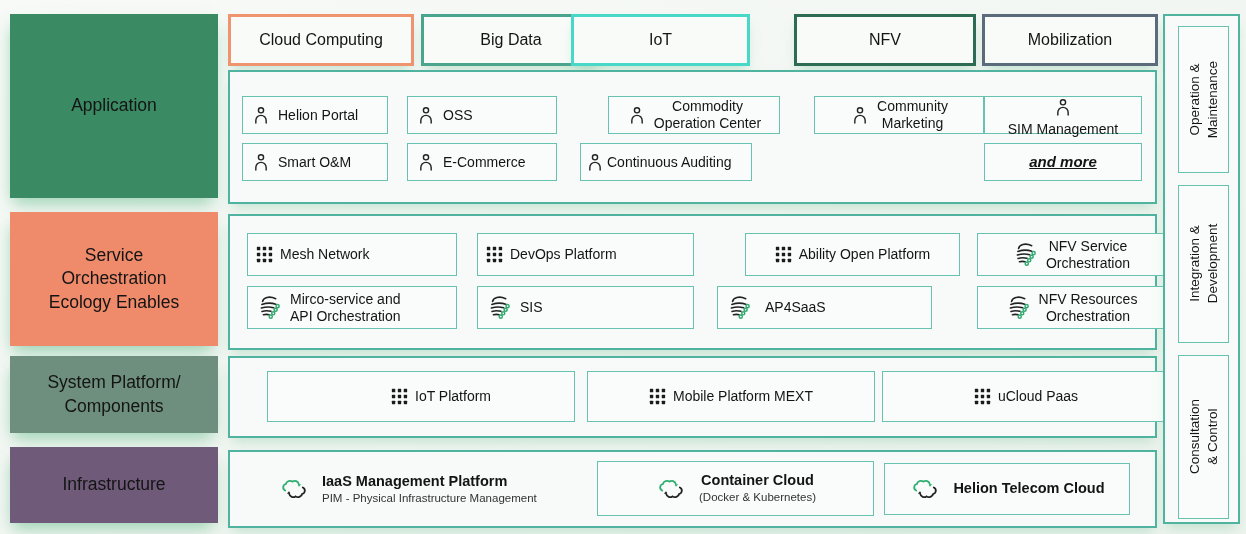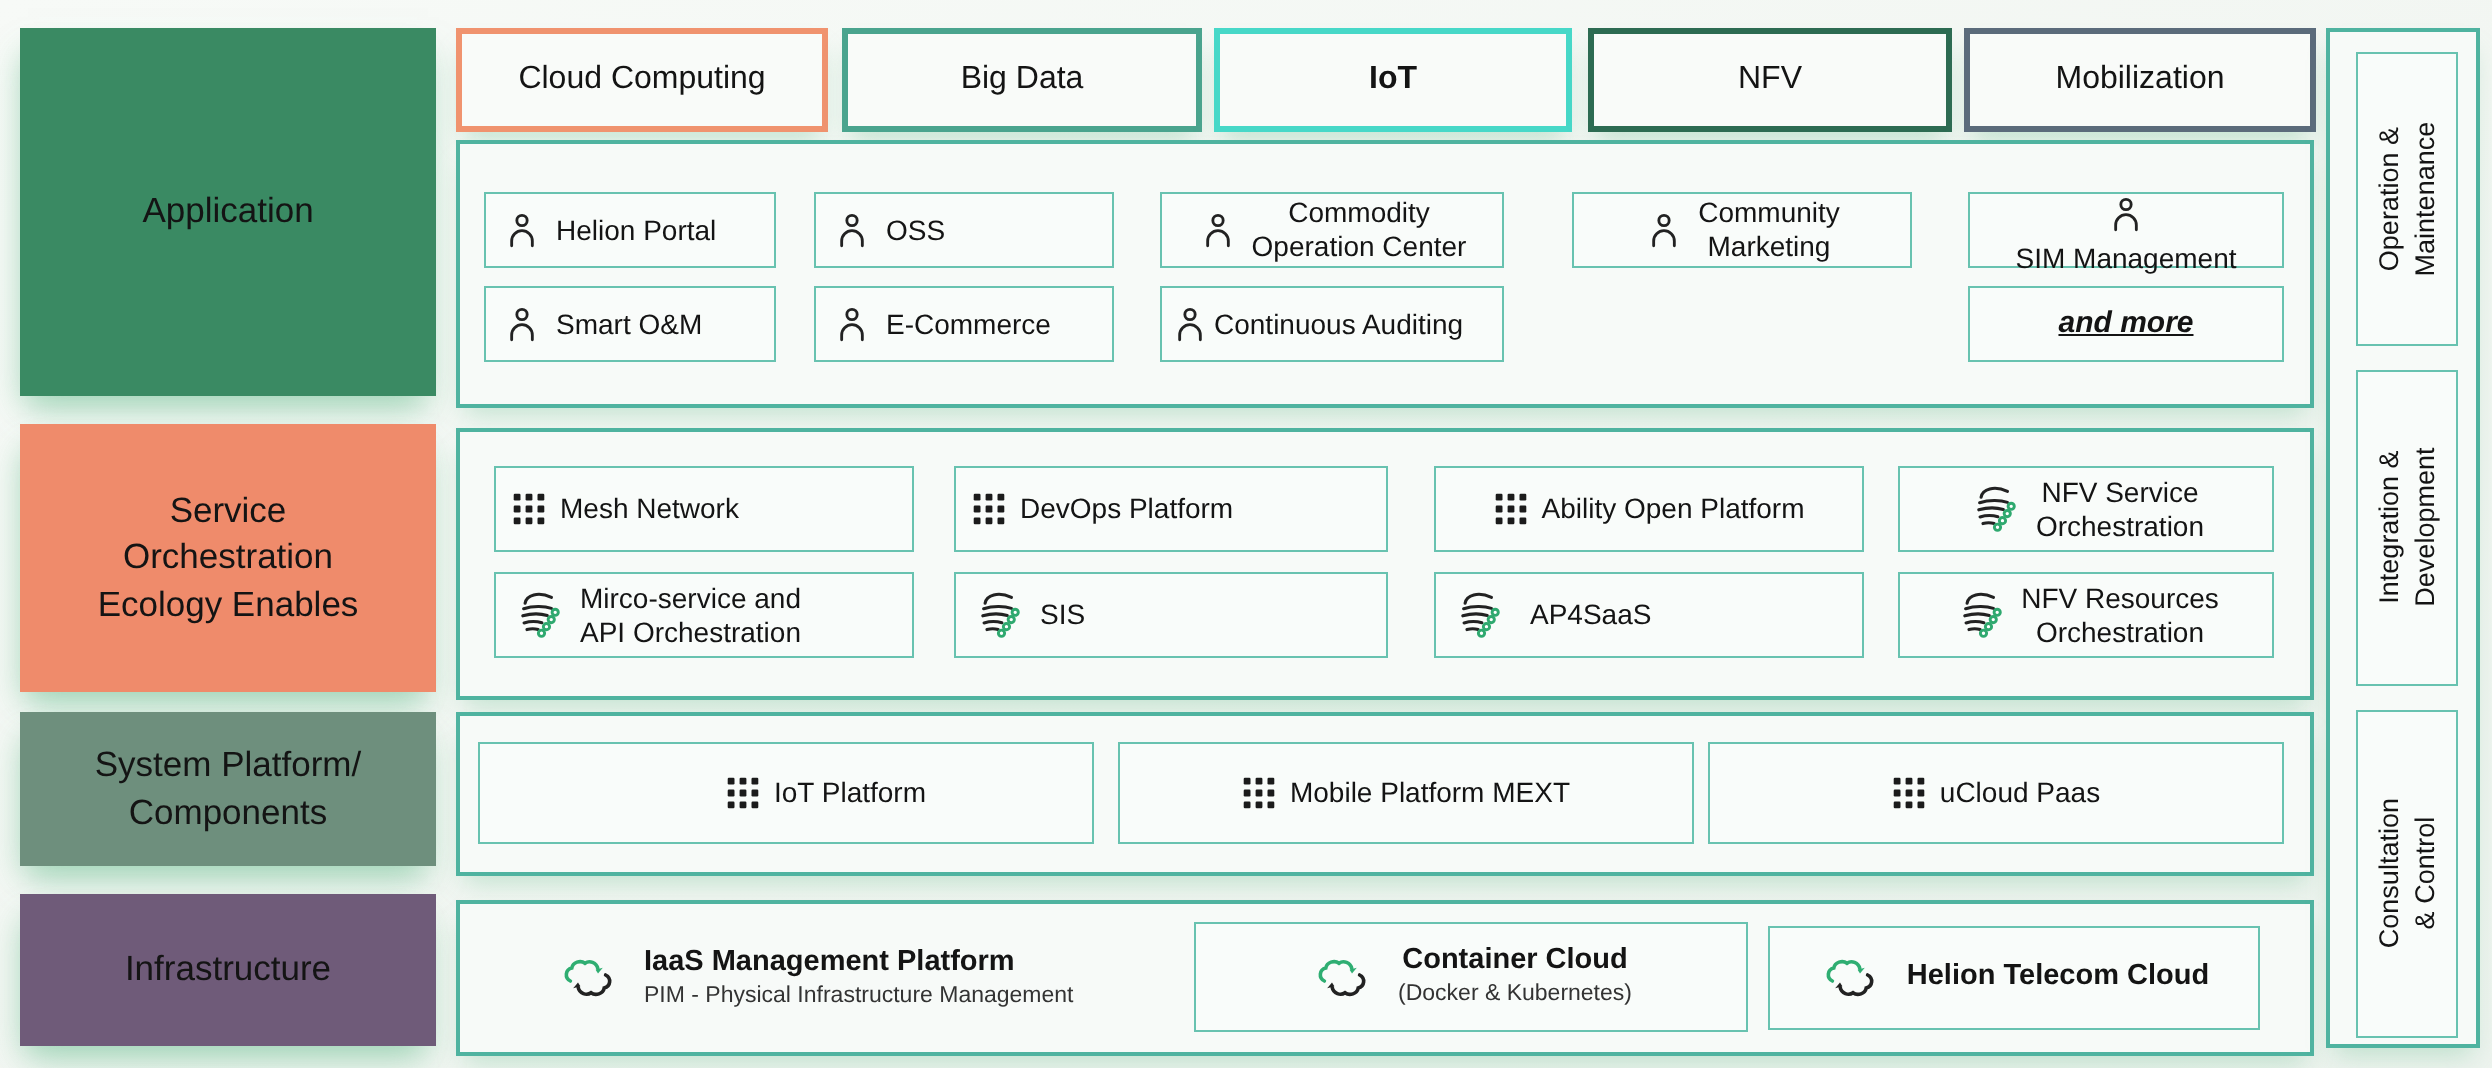--- a/index.html
+++ b/index.html
@@ -20,41 +20,41 @@
   .layer-sys{top:356px;height:77px;background:#6e8f7d;}
   .layer-inf{top:447px;height:76px;background:#6f5b79;}
   
   .cat{
     position:absolute;top:14px;height:46px;background:#f9fbf9;
     display:flex;align-items:center;justify-content:center;font-size:16px;
     box-shadow:0 8px 12px -4px rgba(125,198,158,.42);
   }
   .cat-cloud{left:228px;width:180px;border:3px solid #f0936f;}
   .cat-big{left:421px;width:174px;border:3px solid #4aa48e;}
-  .cat-iot{left:607px;width:173px;border:3px solid #47d8c8;font-weight:bold;}
+  .cat-iot{left:571px;width:173px;border:3px solid #47d8c8;}
   .cat-nfv{left:794px;width:176px;border:3px solid #2d6b52;}
   .cat-mob{left:982px;width:170px;border:3px solid #5b6b7b;}
   
   .container{
     position:absolute;left:228px;width:925px;
     border:2px solid #4fb3a0;background:#f7faf8;
     box-shadow:0 8px 12px -4px rgba(125,198,158,.40);
   }
   .cont-app{top:70px;height:130px;}
   .cont-svc{top:214px;height:132px;}
   .cont-sys{top:356px;height:78px;}
   .cont-inf{top:450px;height:74px;}
   
   .item{
     position:absolute;border:1.5px solid #68c2b0;background:#f9fcfa;
     display:flex;align-items:center;gap:7px;padding:0 8px;
     font-size:14px;line-height:1.18;box-sizing:border-box;
   }
   .item .t{white-space:pre-line;}
-  .item.center{justify-content:center;text-align:center;}
+  .item.center{justify-content:center;text-align:center;margin-left:28px;}
   .noborder{border:none;background:transparent;}
   .andmore{justify-content:center;}
   .andmore .t{font-style:italic;font-weight:600;text-decoration:underline;font-size:15px;}
   
   .ar1{top:24px;height:38px;} .ar2{top:71px;height:38px;}
   .ac1{left:12px;width:146px;} .ac2{left:177px;width:150px;}
   .ac3{left:350px;width:172px;} .ac4{left:556px;width:170px;} .ac5{left:754px;width:158px;}
   
   .sr1{top:17px;height:43px;} .sr2{top:70px;height:43px;}
   .sc1{left:17px;width:210px;} .sc2{left:247px;width:217px;}

